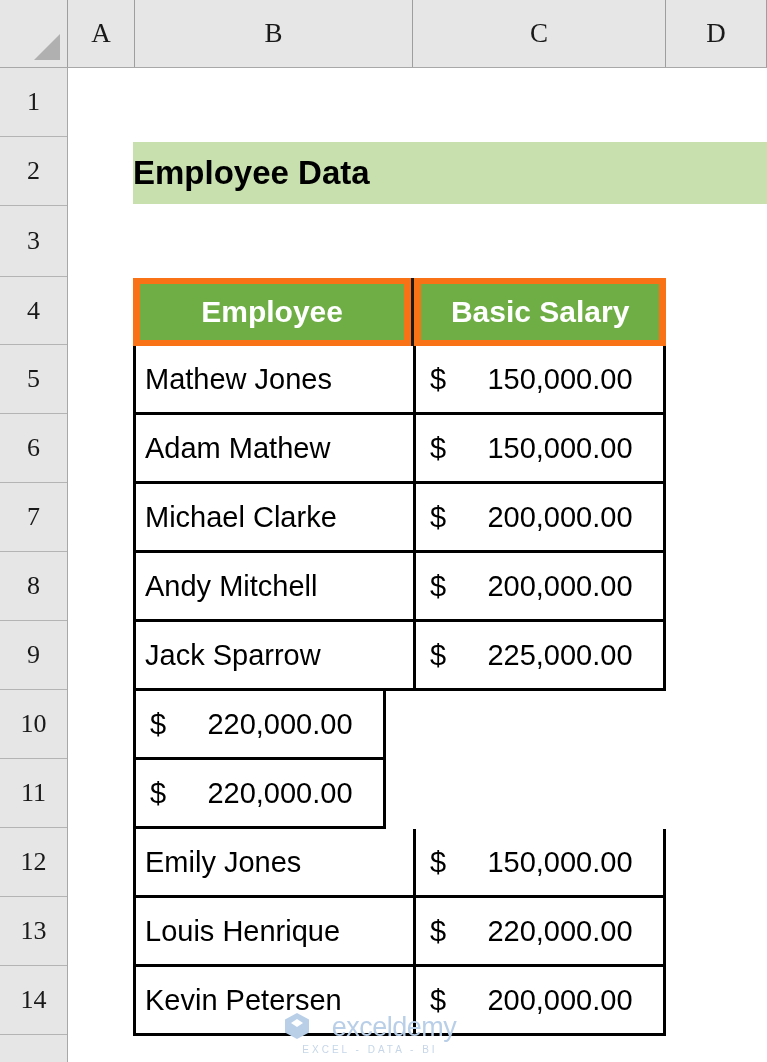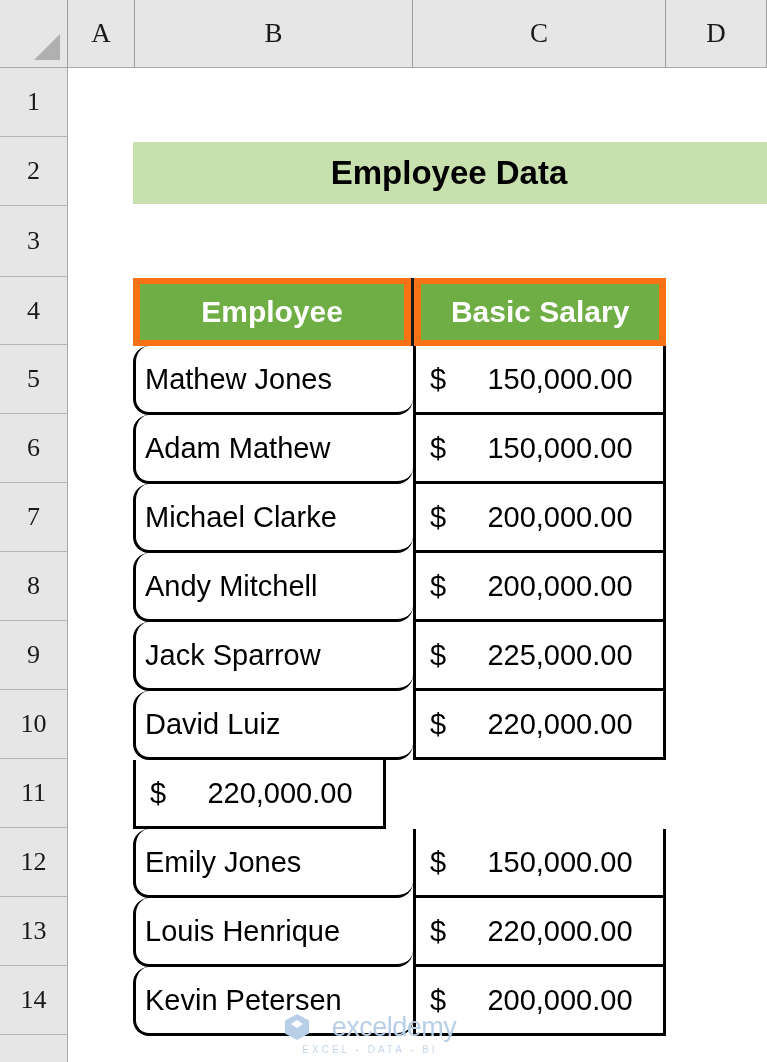--- a/index.html
+++ b/index.html
@@ -88,21 +88,21 @@
   
   #title-band {
     position: absolute;
     left: 64px;           
     top: 73px;            
     width: 634px;
     height: 62px;
     background: #c7e0ae;
     display: flex;
     align-items: center;
-    justify-content: center;
+    justify-content: flex-start;
     padding-right: 2px;
     overflow: hidden;
   }
   #title-band .title-text {
     font-size: 33px;
     font-weight: bold;
     color: #000000;
     white-space: nowrap;
     letter-spacing: 0px;
   }
@@ -156,21 +156,20 @@
     align-items: center;
     background: #ffffff;
     overflow: hidden;
   }
   .cell.name {
     width: 280px;
     padding-left: 9px;
     font-size: 29px;
     color: #000000;
     white-space: nowrap;
-    border-radius: 16px;
   }
   .cell.salary {
     width: 253px;
     border-right: 3px solid #000000;
     padding-left: 14px;
     padding-right: 10px;
     font-size: 29px;
     color: #000000;
     justify-content: flex-start;
   }
@@ -192,21 +191,20 @@
     width: 230px;
     height: 48px;
     display: flex;
     flex-direction: column;
     align-items: center;
     justify-content: center;
     pointer-events: none;
   }
   #watermark .wm-top {
     display: flex;
-    align-items: center;
     gap: 22px;
   }
   #watermark .wm-hex {
     width: 26px; height: 28px;
   }
   #watermark .wm-name {
     font-size: 27px;
     color: #b9cfe8;
     letter-spacing: -0.5px;
   }
@@ -301,21 +299,20 @@
 
       <div class="data-row">
         <div class="cell name">Jack Sparrow</div>
         <div class="cell salary">
           <span class="cur">$</span>
             <span class="amt">225,000.00</span>
         </div>
       </div>
 
       <div class="data-row">
-        <div class="cell name">David Luiz</div>
         <div class="cell salary">
           <span class="cur">$</span>
             <span class="amt">220,000.00</span>
         </div>
       </div>
 
       <div class="data-row">
         <div class="cell salary">
           <span class="cur">$</span>
             <span class="amt">220,000.00</span>

